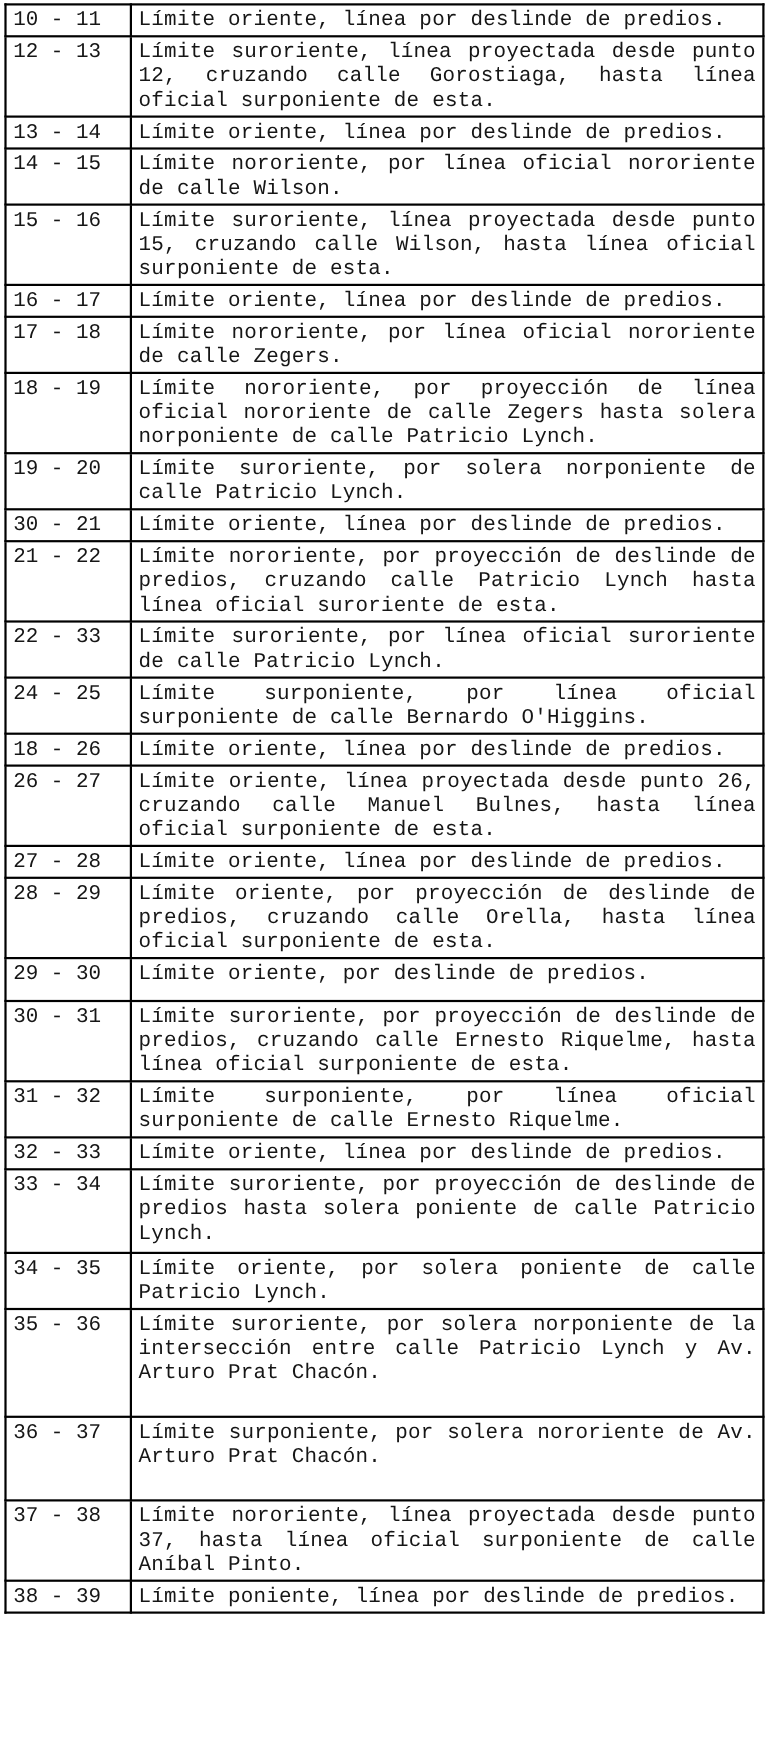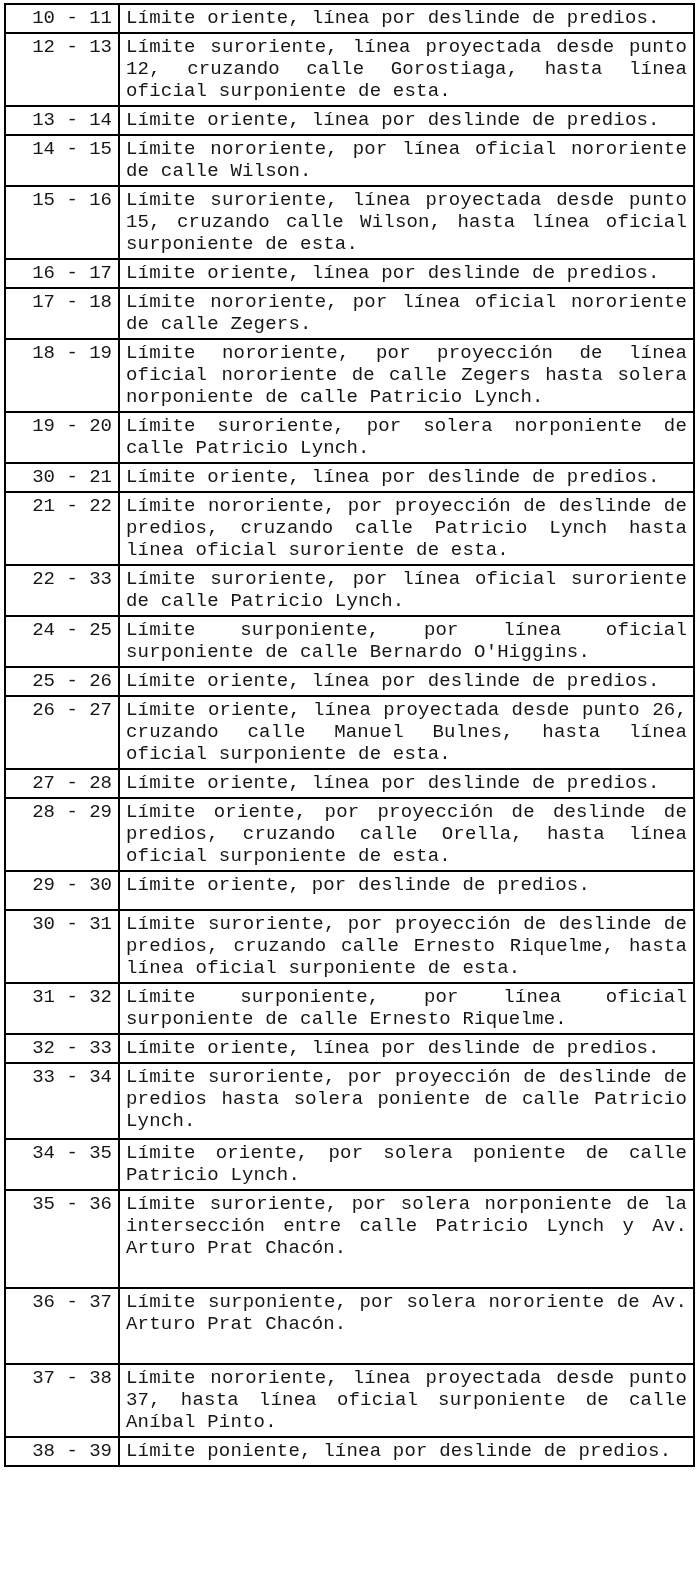--- a/index.html
+++ b/index.html
@@ -26,21 +26,21 @@
     border: 2px solid #000000;
     vertical-align: top;
     font-size: 19px;
     line-height: 22px;
     padding: 2px 6px 3px 6px;
     overflow: hidden;
   }
   td.range-cell {
     width: 100px;
     white-space: nowrap;
-    text-align: right;
+    text-align: left;
     padding-left: 8px;
     margin-left: 24px;
   }
   td.description-cell {
     text-align: justify;
     text-justify: inter-word;
     letter-spacing: 0.2px;
   }
   
   tbody tr:nth-child(18) td { padding-bottom: 13px; }
@@ -101,21 +101,21 @@
         </tr>
         <tr>
           <td class="range-cell">22 - 33</td>
           <td class="description-cell">Límite suroriente, por línea oficial suroriente de calle Patricio Lynch.</td>
         </tr>
         <tr>
           <td class="range-cell">24 - 25</td>
           <td class="description-cell">Límite surponiente, por línea oficial surponiente de calle Bernardo O'Higgins.</td>
         </tr>
         <tr>
-          <td class="range-cell">25 - 26</td>
+          <td class="range-cell">18 - 26</td>
           <td class="description-cell">Límite oriente, línea por deslinde de predios.</td>
         </tr>
         <tr>
           <td class="range-cell">26 - 27</td>
           <td class="description-cell">Límite oriente, línea proyectada desde punto 26, cruzando calle Manuel Bulnes, hasta línea oficial surponiente de esta.</td>
         </tr>
         <tr>
           <td class="range-cell">27 - 28</td>
           <td class="description-cell">Límite oriente, línea por deslinde de predios.</td>
         </tr>

